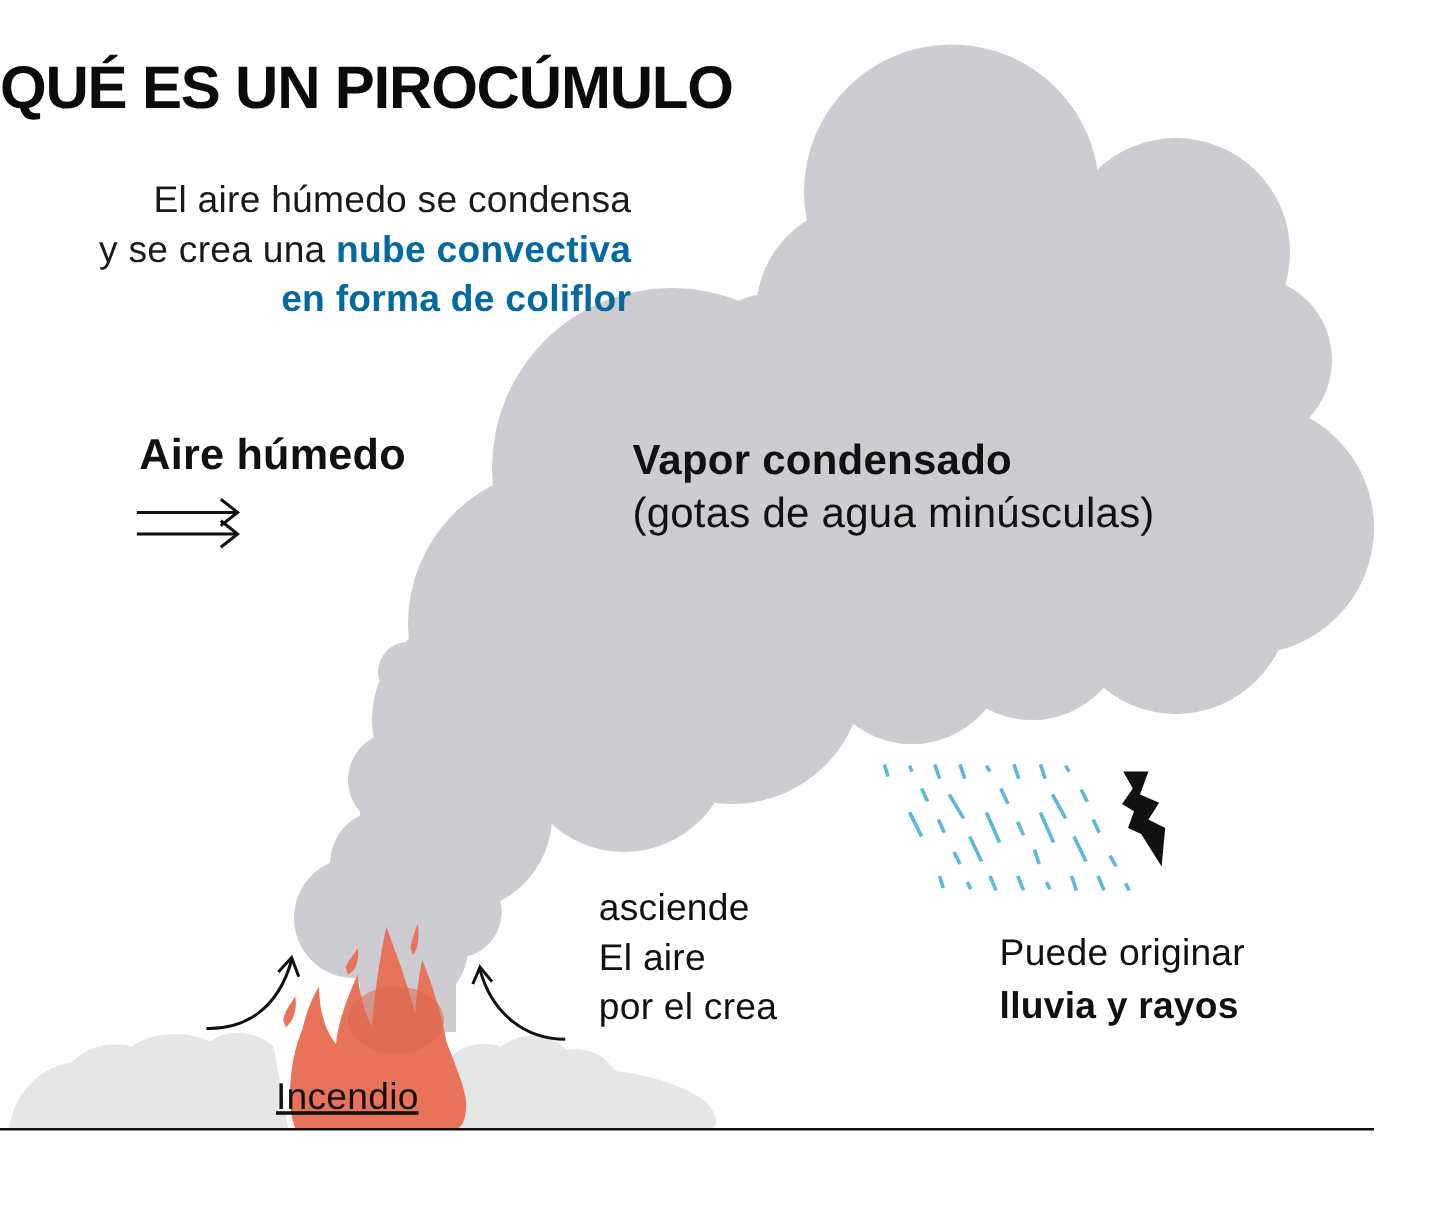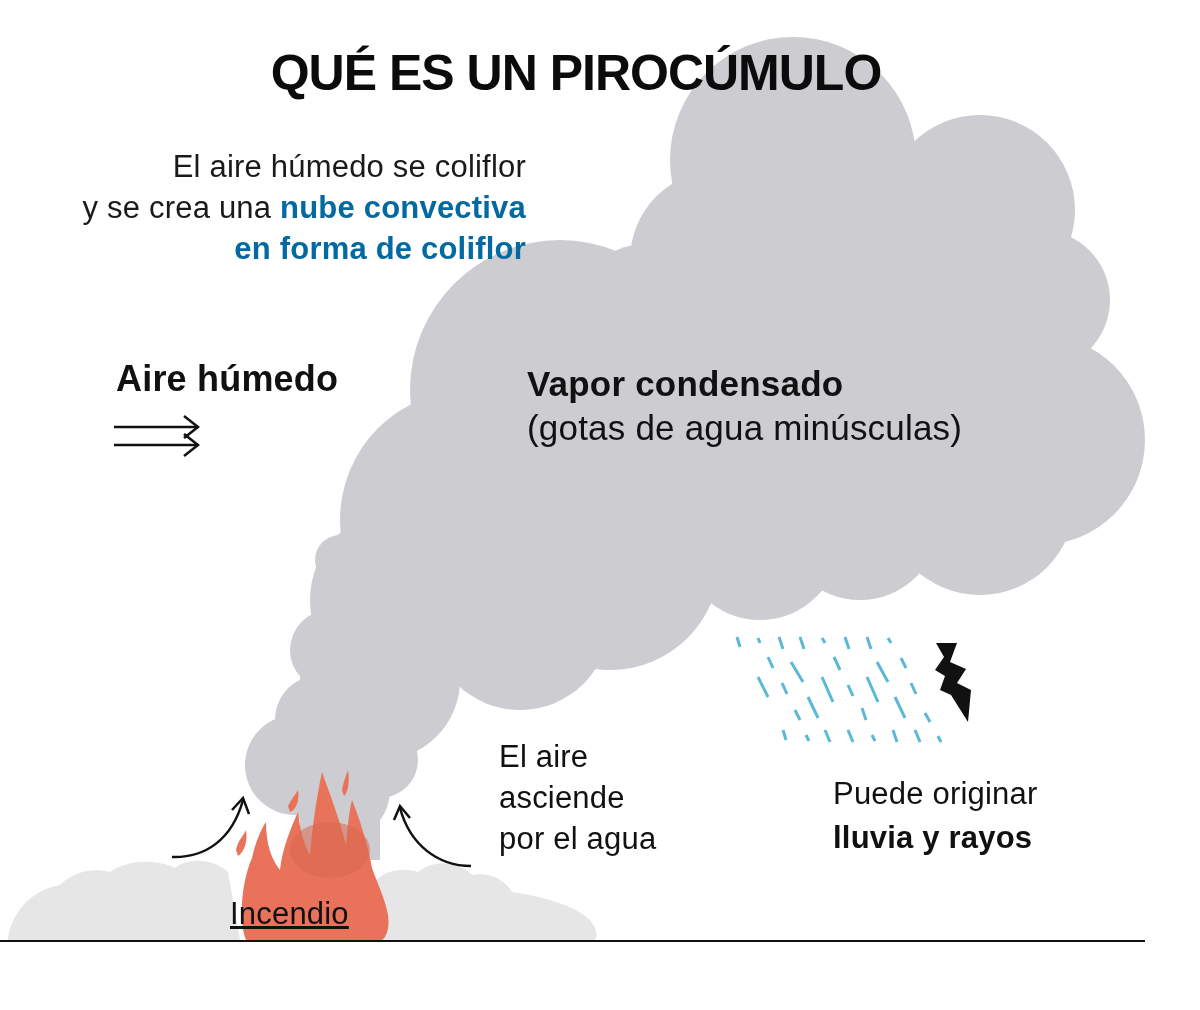--- a/index.html
+++ b/index.html
@@ -1,20 +1,20 @@
 <!DOCTYPE html>
 <html><head>
 <meta charset="utf-8">
 <style>
   html, body { margin: 0; padding: 0; background: #ffffff; }
   body { width: 1200px; height: 1010px; position: relative; overflow: hidden;
          font-family: "Liberation Sans", "DejaVu Sans", sans-serif; color: #111; }
   .art { position: absolute; left: 0; top: 0; }
   .txt { position: absolute; white-space: nowrap; letter-spacing: 0.2px; }
-  .title { left: 0; width: 1152px; top: 44px; text-align: center;
+  .title { left: 0; width: 1152px; top: 44px; 
            font-size: 50px; font-weight: 900; letter-spacing: -1px; color: #0b0b0b;
            font-family: "Liberation Sans", "DejaVu Sans", sans-serif; }
   .intro { right: 674px; top: 146px; text-align: right; font-size: 31px; line-height: 41px; font-weight: 300; color: #1a1a1a; }
   .intro b { font-weight: 700; color: #0369a1; }
   .aire-humedo { left: 116px; top: 358px; font-size: 36px; font-weight: 700; }
   .vapor { left: 527px; top: 362px; font-size: 35px; line-height: 44px; color: #111; }
   .vapor .l1 { font-weight: 700; }
   .vapor .l2 { font-weight: 400; }
   .asciende { left: 499px; top: 736px; font-size: 31px; line-height: 41px; font-weight: 400; }
   .lluvia { left: 833px; top: 772px; font-size: 31px; line-height: 44px; }
@@ -117,36 +117,36 @@
     <line x1="915" y1="730" x2="920" y2="742"></line>
       <line x1="938" y1="736" x2="941" y2="742"></line>
   </g>
 
   <path fill="#111" d="M936,643 L957,643 L950,662 L966,669 L957,683 L971,690 L968,722 L951,695 L940,690 L945,676 L935,670 L944,657 Z"></path>
 </svg>
 
 <div class="txt title">QUÉ ES UN PIROCÚMULO</div>
 
 <div class="txt intro">
-  <div>El aire húmedo se coliflor</div>
+  <div>El aire húmedo se condensa</div>
   <div><span>y se crea una </span><b>nube convectiva</b></div>
   <div><b>en forma de coliflor</b></div>
 </div>
 
 <div class="txt aire-humedo">Aire húmedo</div>
 
 <div class="txt vapor">
   <div class="l1">Vapor condensado</div>
   <div class="l2">(gotas de agua minúsculas)</div>
 </div>
 
 <div class="txt asciende">
+  <div>asciende</div>
   <div>El aire</div>
-  <div>asciende</div>
-  <div>por el agua</div>
+  <div>por el crea</div>
 </div>
 
 <div class="txt lluvia">
   <div class="l1">Puede originar</div>
   <div class="l2">lluvia y rayos</div>
 </div>
 
 <div class="txt incendio">Incendio</div>
 
 </body></html>

